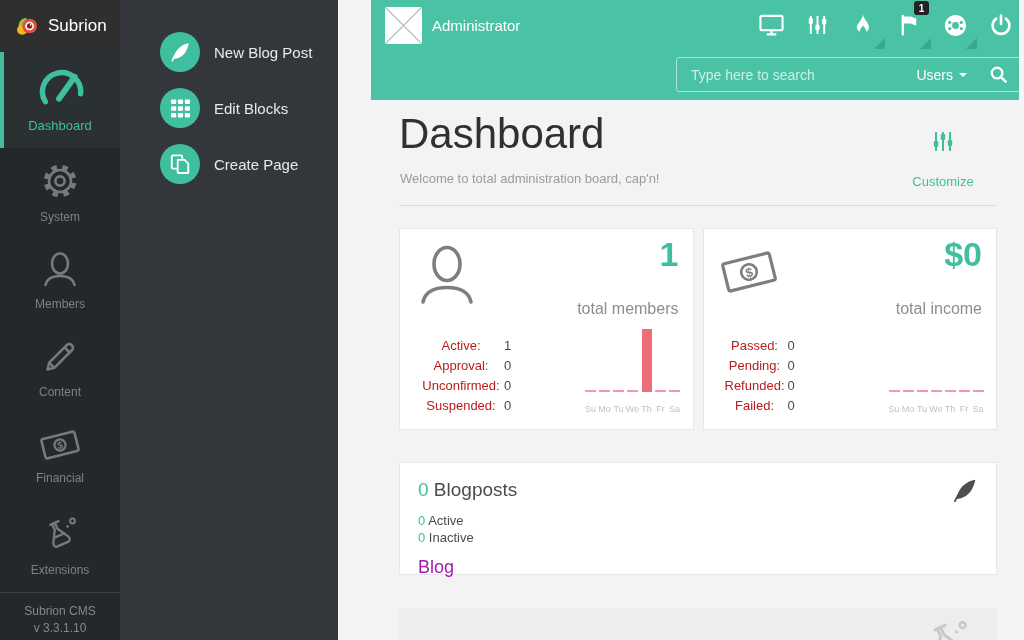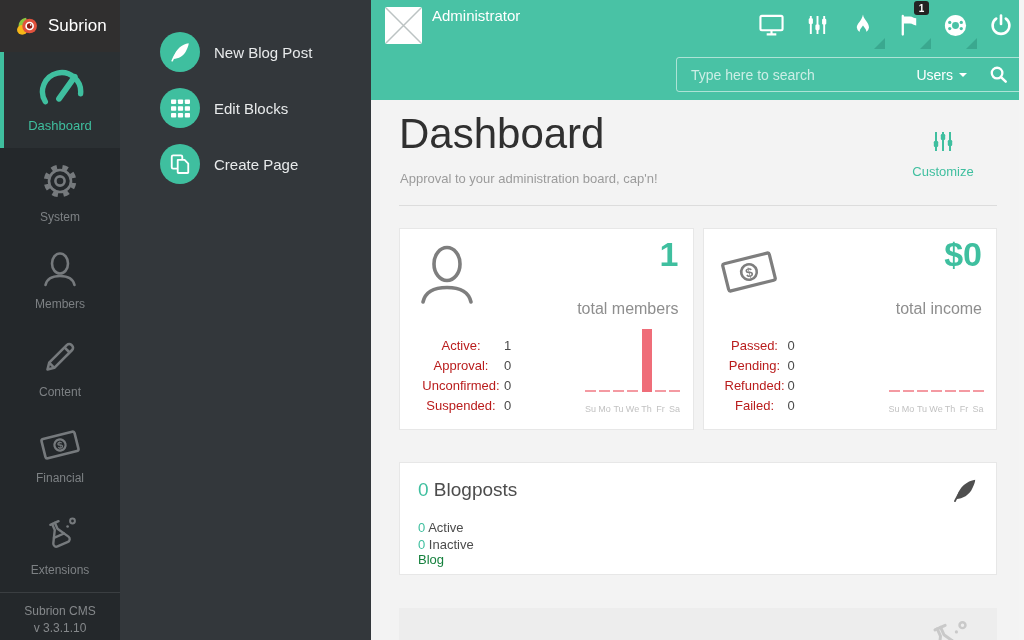--- a/index.html
+++ b/index.html
@@ -11,48 +11,48 @@
   .logo-block { height:52px; background:#302f2f; display:flex; align-items:center; padding-left:14px; cursor:pointer; }
   .logo-text { color:#fff; font-size:17px; margin-left:8px; }
   .nav-item { height:88px; display:flex; flex-direction:column; align-items:center; justify-content:center; cursor:pointer; position:relative; }
   .nav-item .nav-label { font-size:12px; color:#7d8184; margin-top:9px; }
   .nav-item.active { height:96px; background:#2b3033; }
   .nav-item.active::before { content:""; position:absolute; left:0; top:0; width:4px; height:100%; background:#3fbf9f; }
   .nav-item.active .nav-label { color:#3fbf9f; font-size:13px; }
   .sidebar-footer { position:absolute; left:0; bottom:0; width:120px; border-top:1px solid #3a3e41; padding-top:10px; text-align:center; font-size:12px; color:#85888b; line-height:17px; height:48px; }
 
   
-  .quick-panel { position:absolute; left:120px; top:0; width:251px; height:640px; background:#33373b; padding-top:24px;text-align:right; }
+  .quick-panel { position:absolute; left:120px; top:0; width:218px; height:640px; background:#33373b; padding-top:24px;text-align:right; }
   .qa-item { height:56px; display:flex; align-items:center; padding-left:40px; cursor:pointer; }
   .qa-circle { width:40px; height:40px; border-radius:50%; background:#3fbf9f; display:flex; align-items:center; justify-content:center; flex:none; }
   .qa-label { color:#e8eaeb; font-size:15px; margin-left:14px; }
 
   
   .topbar { position:absolute; left:371px; top:0; width:648px; height:100px; background:#49c2a5; }
-  .tb-user { position:absolute; left:14px; top:7px; display:flex; cursor:pointer; }
+  .tb-user { position:absolute; left:14px; top:7px; display:flex; align-items:center; cursor:pointer; }
   .avatar { width:37px; height:37px; background:#fff; border-radius:2px; display:flex; align-items:center; justify-content:center; }
   .tb-name { color:#fff; font-size:15px; margin-left:10px; }
   .tb-icons { position:absolute; right:5px; top:0; height:50px; display:flex; align-items:center; gap:20px; }
   .tb-cell { width:26px; height:50px; display:flex; align-items:center; justify-content:center; position:relative; cursor:pointer; }
   .tb-cell.has-caret::after { content:""; position:absolute; bottom:1px; right:-9px; width:0; height:0; border-left:11px solid transparent; border-bottom:11px solid #3aa88f; }
   .tb-badge { position:absolute; top:1px; right:-7px; min-width:15px; height:14px; background:#232323; color:#fff; font-size:10px; font-weight:bold; border-radius:3px; display:flex; align-items:center; justify-content:center; padding:0 3px; }
   .tb-search { position:absolute; left:289px; top:57px; width:348px; height:35px; border:1px solid rgba(255,255,255,0.55); border-radius:3px; display:flex; align-items:center;margin-left:16px; }
   .tb-search input { flex:1; background:transparent; border:0; outline:none; color:#fff; font-size:14px; padding:0 14px; font-family:"Liberation Sans", sans-serif; }
   .tb-search input::placeholder { color:rgba(255,255,255,0.72); }
   .scope { color:#fff; font-size:14px; display:flex; align-items:center; cursor:pointer; white-space:nowrap; }
   .scope::after { content:""; margin-left:6px; border-left:4px solid transparent; border-right:4px solid transparent; border-top:4px solid #fff; }
   .mag { margin:0 15px 0 22px; cursor:pointer; display:flex; }
 
   
   .main { position:absolute; left:371px; top:100px; width:648px; height:540px; }
   .page-head { position:relative; height:105px; }
   .page-title { position:absolute; left:28px; top:10px; font-size:42px; color:#303030; font-weight:400; }
   .page-subtitle { position:absolute; left:29px; top:71px; font-size:13px; color:#9b9b9b; }
   .customize { position:absolute; right:36px; top:30px; width:80px; text-align:center; color:#3fbf9f; cursor:pointer; }
-  .customize .c-label { font-size:13px; margin-top:7px; }
+  .customize .c-label { font-size:13px; margin-top:17px; }
   .divider { margin:0 22px 0 28px; border-top:1px solid #dcdcdc; }
 
   .cards-row { margin:22px 22px 0 28px; display:flex; gap:9px; }
   .stat-card { width:295px; height:202px; background:#fff; border:1px solid #e7e7e7; position:relative; }
   .sc-icon { position:absolute; left:18px; top:14px; }
   .sc-value { position:absolute; right:14px; top:6px; font-size:34px; font-weight:bold; color:#3fbf9f; }
   .sc-caption { position:absolute; right:14px; top:51px; font-size:16px; color:#8e8e8e;margin-top:20px; }
   .sc-stats { position:absolute; left:18px; top:110px; display:grid; row-gap:6px; font-size:13px; line-height:14px; }
   .sc-stats.w1 { grid-template-columns:86px auto; }
   .sc-stats.w2 { grid-template-columns:66px auto; }
@@ -61,23 +61,23 @@
   .mini-chart { position:absolute; right:12px; bottom:15px; display:flex; gap:2px; }
   .mc-col { width:12px; display:flex; flex-direction:column; align-items:center; }
   .mc-barwrap { height:63px; display:flex; align-items:flex-end; justify-content:center; }
   .mc-dash { width:11px; height:2px; background:#f49aa2; }
   .mc-bar { width:10px; }
   .mc-day { font-size:9px; color:#c2c2c2; margin-top:12px; }
 
   .wide-card { margin:32px 22px 0 28px; height:113px; background:#fff; border:1px solid #e7e7e7; position:relative; padding:16px 18px; }
   .bc-title { font-size:19px; color:#4c4c4c; cursor:pointer; }
   .bc-title .cnt { color:#3fbf9f; }
-  .bc-line { font-size:13px; color:#4c4c4c; margin-top:19px; cursor:pointer; }
+  .bc-line { font-size:13px; color:#4c4c4c; margin-top:12px; cursor:pointer; }
   .bc-line .cnt { color:#3fbf9f; }
-  .bc-footer { font-size:13px; color:#15803d; margin-top:0; }
+  .bc-footer { font-size:18px; color:#a21caf; margin-top:12px; }
   .bc-feather { position:absolute; right:18px; top:14px; }
 
   .ghost-card { margin:33px 22px 0 28px; height:140px; background:#ededed; position:relative; }
   .ghost-flask { position:absolute; right:24px; top:6px; }
 
   .right-strip { position:absolute; right:0; top:0; width:5px; height:640px; background:#f4f4f4; }
 </style>
 </head>
 <body>
 
@@ -297,21 +297,21 @@
           <circle cx="8.5" cy="8.5" r="5.6" fill="none" stroke="#fff" stroke-width="2.4"></circle>
           <path d="M12.9 12.9 L17.6 17.6" stroke="#fff" stroke-width="2.6" stroke-linecap="round"></path>
         </svg>
       </span>
     </div>
   </div>
 
   <div class="main">
     <div class="page-head">
       <div class="page-title">Dashboard</div>
-      <div class="page-subtitle">Approval to your administration board, cap'n!</div>
+      <div class="page-subtitle">Welcome to total administration board, cap'n!</div>
       <div class="customize">
         <span style="display:inline-flex;">
           <svg width="22" height="23" viewBox="0 0 22 22">
             <g stroke="#3fbf9f" stroke-width="2">
                 <path d="M4 1.5 v19 M11 1.5 v19 M18 1.5 v19"></path>
               </g>
             <g fill="#3fbf9f">
                 <rect x="1.8" y="10.5" width="4.4" height="6" rx="1.2"></rect>
                 <rect x="8.8" y="3.5" width="4.4" height="6" rx="1.2"></rect>
                 <rect x="15.8" y="9.5" width="4.4" height="6" rx="1.2"></rect>

